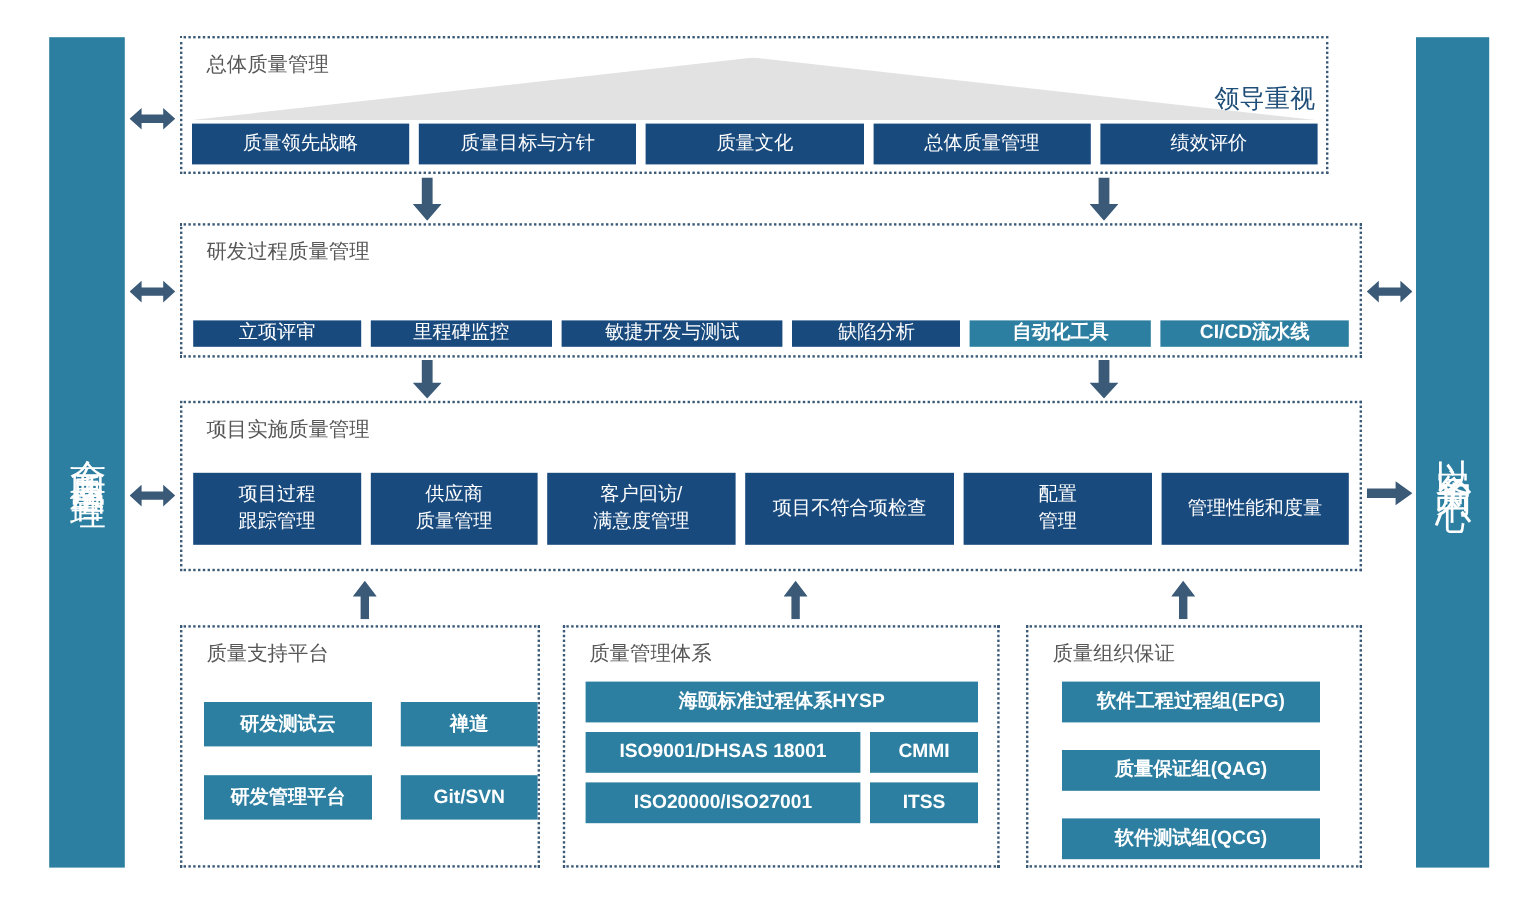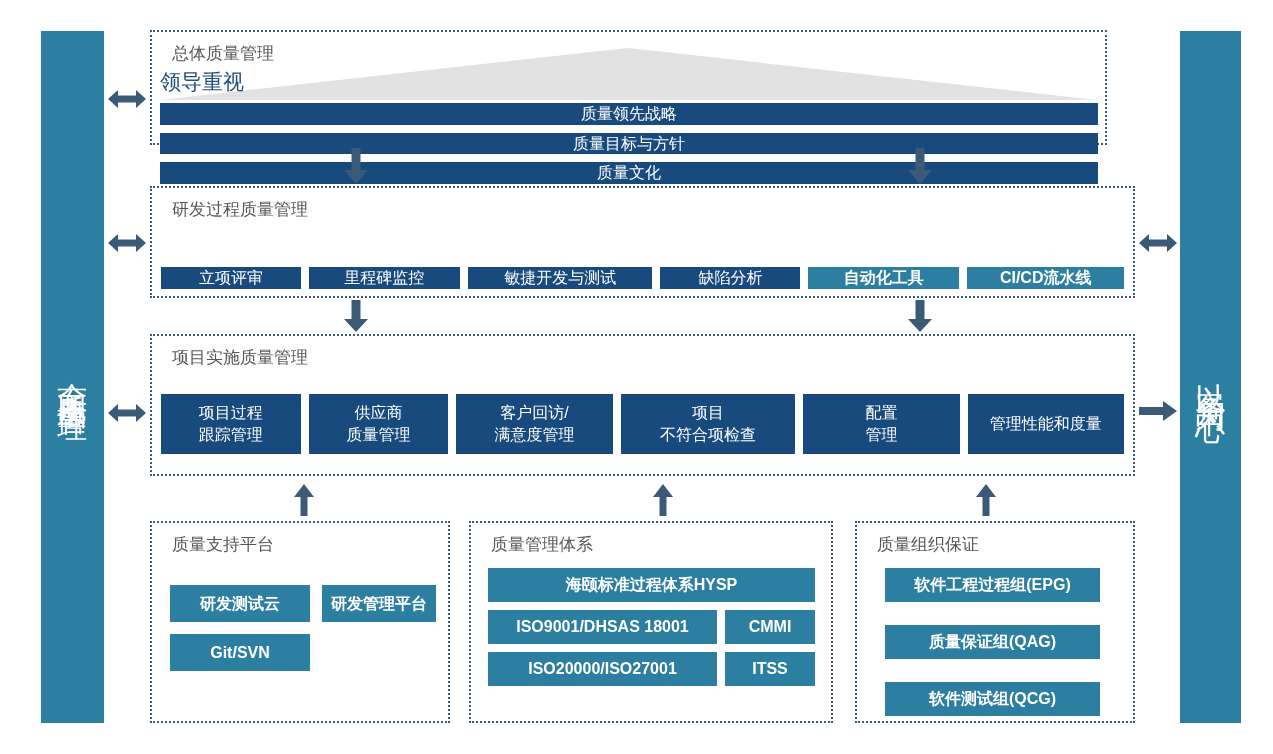--- a/index.html
+++ b/index.html
@@ -92,37 +92,37 @@
   #leader-banner .tri {
     position: absolute;
     inset: 0;
     background: #e2e2e2;
     clip-path: polygon(0% 100%, 50% 0%, 100% 100%);
   }
   #leader-banner .tri-label {
     position: absolute;
     left: 0; right: 0;
     bottom: 4px;
-    text-align: left;
+    text-align: right;
     color: #1f4e79;
     font-size: 21px;
   }
 
   
   .arrow {
     position: absolute;
     color: #3a5a78;
   }
   .arrow svg { display: block; }
 
   
   .grid {
     position: absolute;
     display: grid;
-    gap: 12px;
+    gap: 24px;
   }
 </style>
 </head>
 <body>
 
 <div id="canvas">
 
   <div class="sidebar" id="sidebar-left">
     <span class="vtext">全面质量管理</span>
   </div>
@@ -133,21 +133,21 @@
 
   <div class="panel" id="panel-overall" style="left:150px; top:30px; width:957px; height:115px;">
     <div class="panel-title">总体质量管理</div>
   </div>
 
   <div id="leader-banner">
     <div class="tri"></div>
     <div class="tri-label">领导重视</div>
   </div>
 
-  <div class="chip-row" id="row-overall" style="left:160px; top:103px; width:938px; height:34px; gap:8px;flex-direction:column;">
+  <div class="chip-row" id="row-overall" style="left:160px; top:103px; width:938px; height:34px; gap:8px;">
     <div class="chip navy" style="flex:1">
       <span>质量领先战略</span>
     </div>
     <div class="chip navy" style="flex:1">
       <span>质量目标与方针</span>
     </div>
     <div class="chip navy" style="flex:1">
       <span>质量文化</span>
     </div>
     <div class="chip navy" style="flex:1">
@@ -193,41 +193,44 @@
       <span class="l2">跟踪管理</span>
     </div>
     <div class="chip navy" style="flex:1; flex-direction:column;">
       <span class="l2">供应商</span>
       <span class="l2">质量管理</span>
     </div>
     <div class="chip navy" style="flex:1.12; flex-direction:column;">
       <span class="l2">客户回访/</span>
       <span class="l2">满意度管理</span>
     </div>
-    <div class="chip navy" style="flex:1.25; flex-direction:column;">
+    <div class="chip navy" style="flex:1.25; flex-direction:row;">
       <span class="l2">项目</span>
       <span class="l2">不符合项检查</span>
     </div>
     <div class="chip navy" style="flex:1.12; flex-direction:column;">
       <span class="l2">配置</span>
       <span class="l2">管理</span>
     </div>
     <div class="chip navy" style="flex:1.12; flex-direction:row;">
       <span class="l2">管理性能</span>
       <span class="l2">和度量</span>
     </div>
   </div>
 
   <div class="panel" id="panel-support" style="left:150px; top:521px; width:300px; height:202px;">
     <div class="panel-title">质量支持平台</div>
   </div>
   <div class="grid" style="left:170px; top:585px; width:262px;
        grid-template-columns: 140px 114px; grid-auto-rows: 37px;">
     <div class="chip teal">
       <span>研发测试云</span>
+    </div>
+    <div class="chip teal">
+      <span>禅道</span>
     </div>
     <div class="chip teal">
       <span>研发管理平台</span>
     </div>
     <div class="chip teal bold">
       <span>Git/SVN</span>
     </div>
   </div>
 
   <div class="panel" id="panel-system" style="left:469px; top:521px; width:364px; height:202px;">

